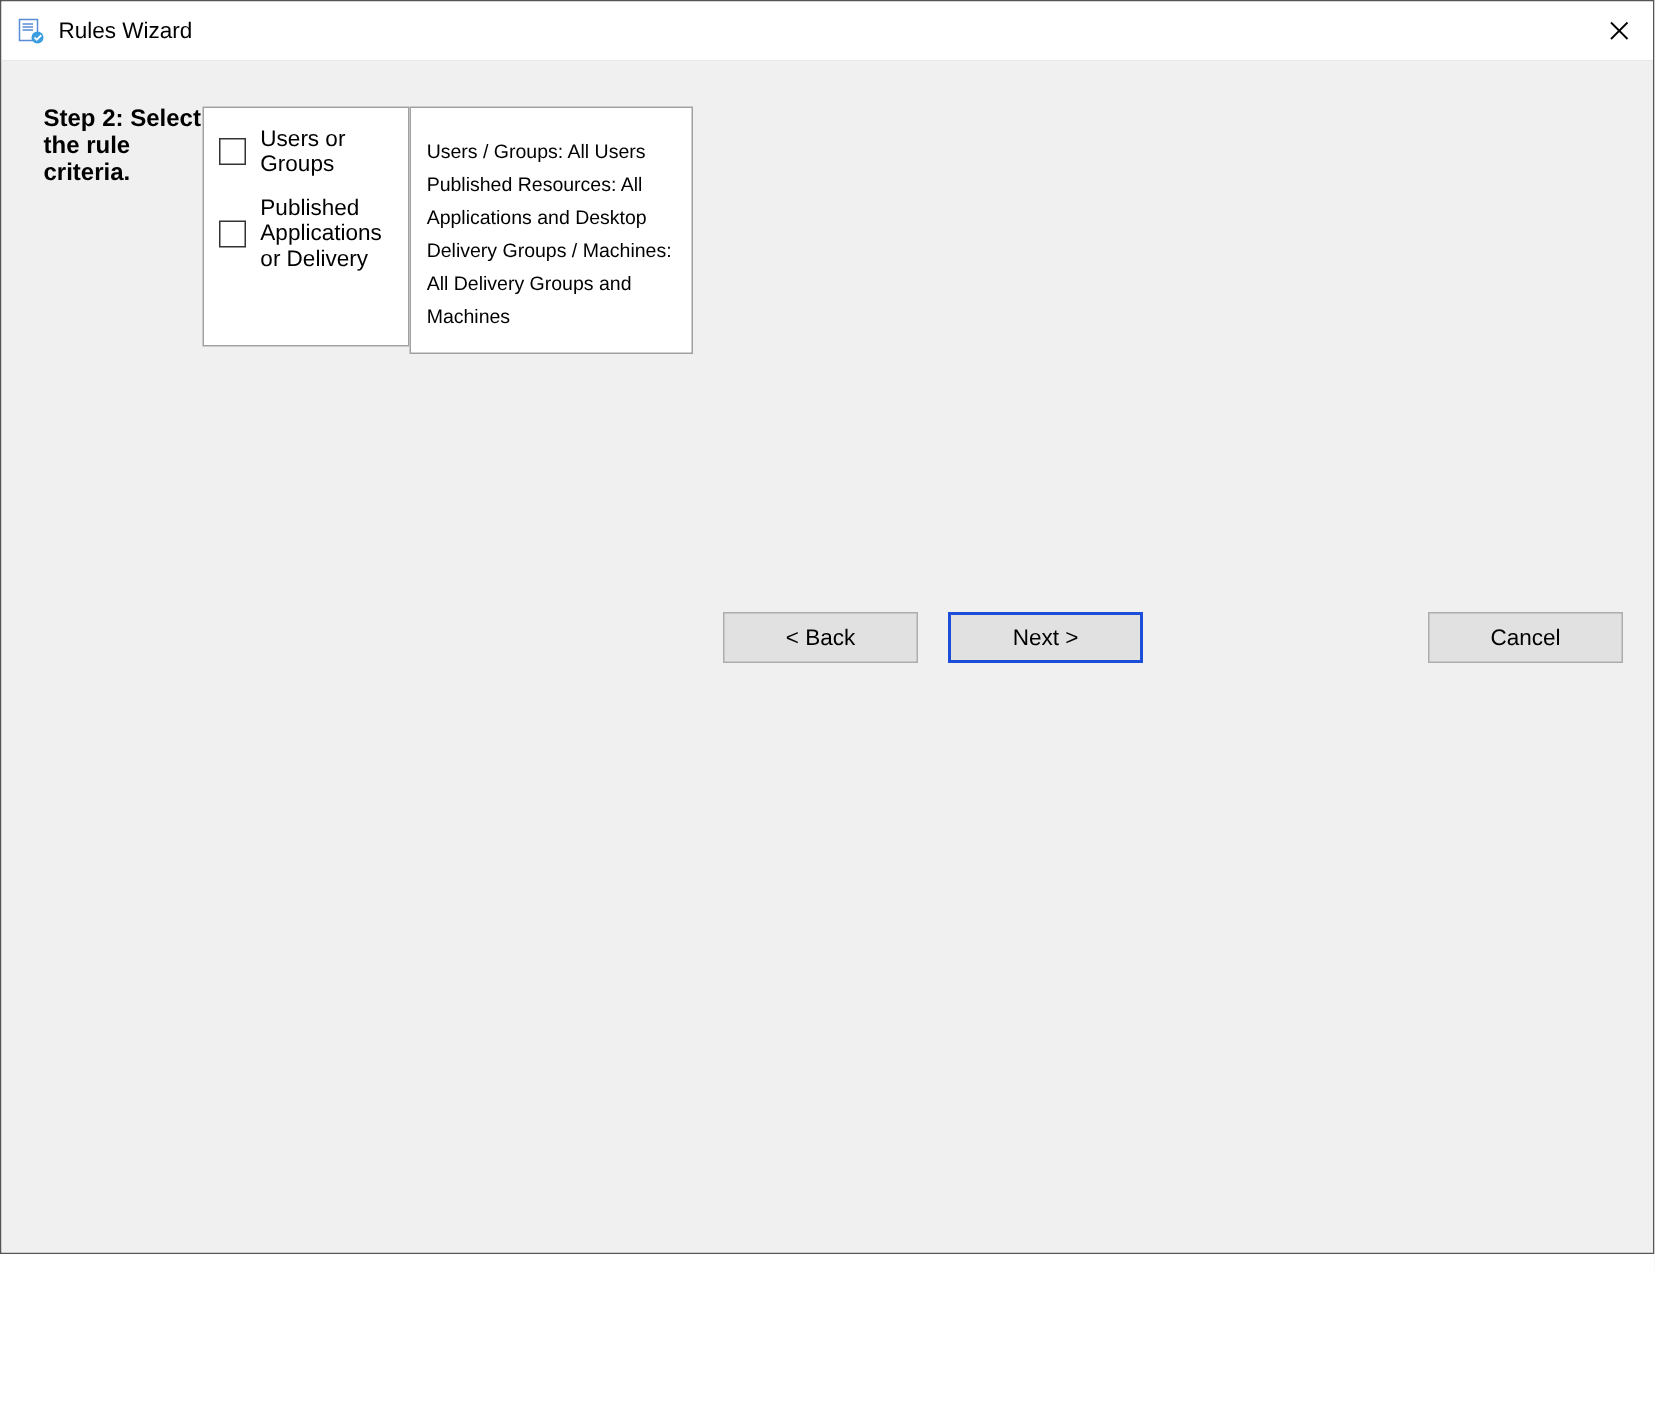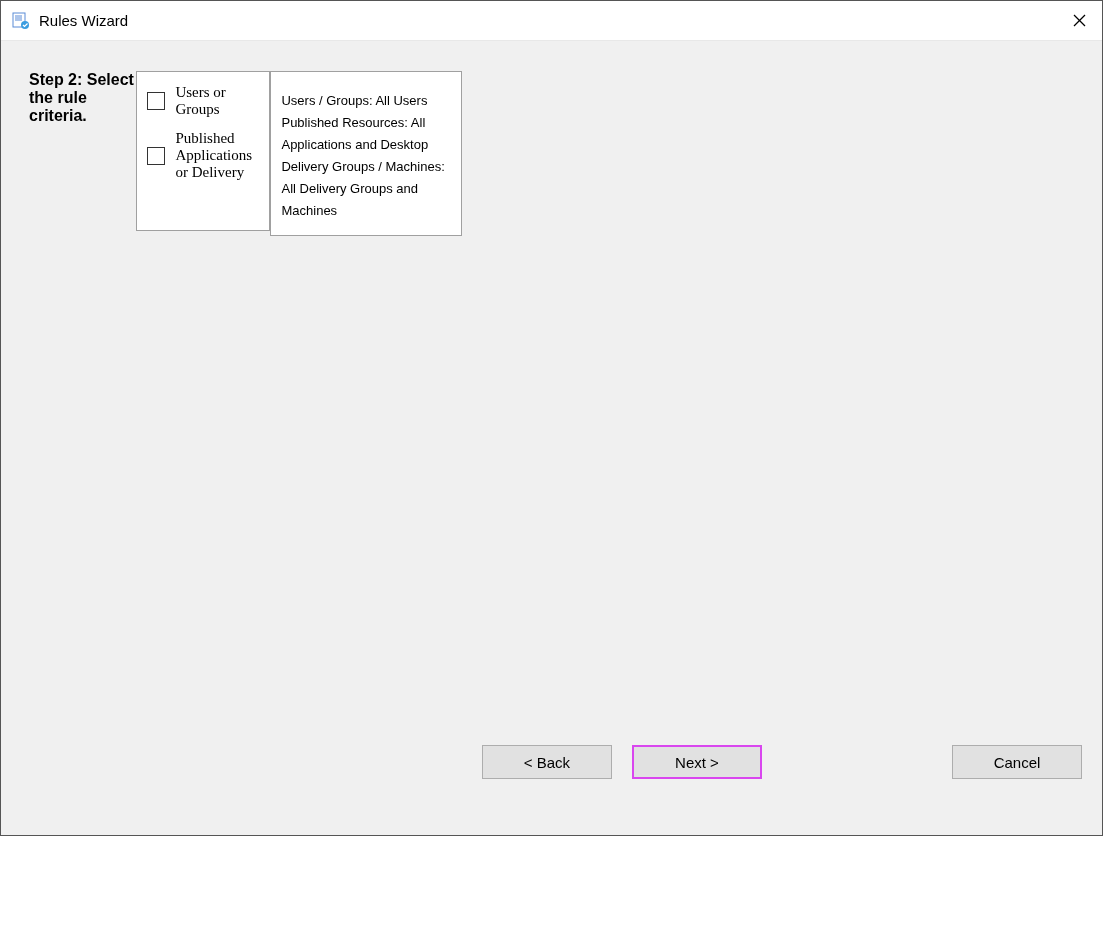--- a/index.html
+++ b/index.html
@@ -72,21 +72,20 @@
       padding: 12px 10px;
     }
     .step2-panel {
       height: 160px;
     }
     .checkbox-row {
       display: flex;
       align-items: center;
       margin-bottom: 12px;
       cursor: pointer;
-      font-family: Liberation Serif, serif;
     }
     .checkbox {
       width: 18px;
       height: 18px;
       border: 1.5px solid #333;
       margin-right: 10px;
       background: #fff;
       flex-shrink: 0;
     }
     .checkbox-label {
@@ -103,42 +102,42 @@
     .step3-line {
       font-size: 13px;
       color: #000;
       line-height: 1.7;
     }
     .spacer {
       flex: 1;
     }
     .button-row {
       display: flex;
-      align-items: flex-end;
+      align-items: center;
       padding: 0 0 20px 0;
       gap: 20px;
     }
     .btn-spacer-left {
       flex: 1;
     }
     .btn {
       width: 130px;
       height: 34px;
       background: #e1e1e1;
       border: 1px solid #adadad;
       font-family: inherit;
       font-size: 15px;
       color: #000;
       cursor: pointer;
       display: flex;
       align-items: center;
       justify-content: center;
     }
     .btn.primary {
-      border: 2px solid #d946ef;
+      border: 2px solid #1d4ed8;
     }
     .btn-gap-right {
       width: 150px;
     }
   </style>
 </head>
 <body>
 
 <div class="window">
   <div class="titlebar">

